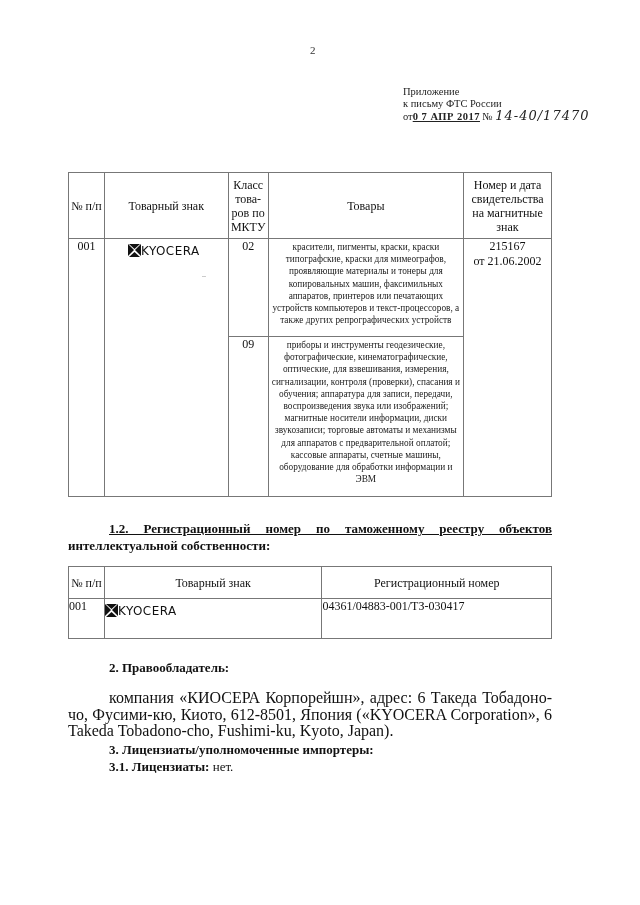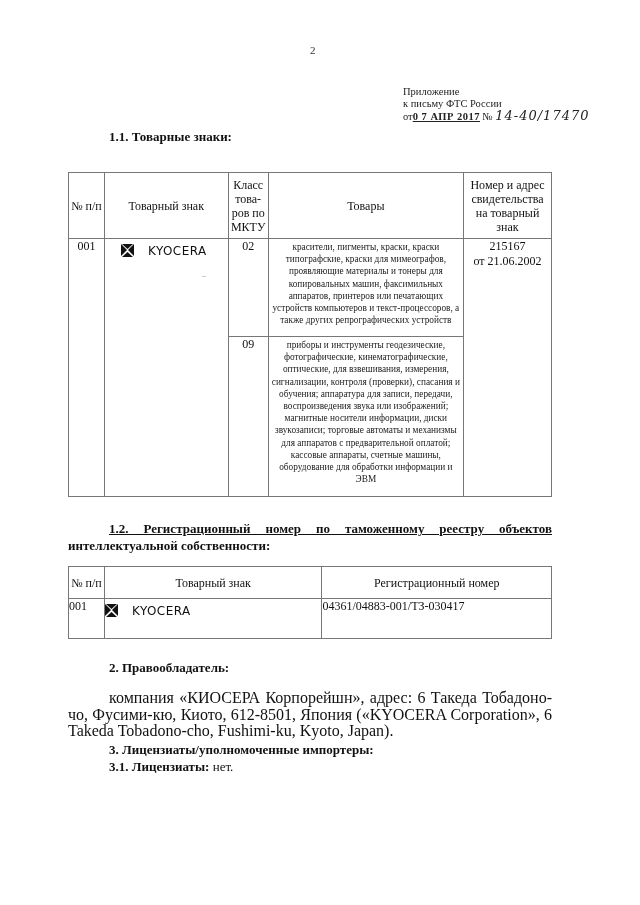--- a/index.html
+++ b/index.html
@@ -11,21 +11,21 @@
   .annex .line3 { white-space: nowrap; }
   .annex .date { font-weight: bold; text-decoration: underline; letter-spacing: 0.5px; }
   .annex .hand { font-family: "DejaVu Serif", serif; font-style: italic; font-size: 13px; color: #222; letter-spacing: 1px; }
   .h1 { left: 109px; top: 128px; font-size: 13px; font-weight: bold; line-height: 17px; }
   table { border-collapse: collapse; position: absolute; }
   td, th { border: 1px solid #777; font-weight: normal; vertical-align: top; padding: 0; }
   #t1 { left: 68px; top: 172px; width: 484px; font-size: 12px; }
   #t1 th { text-align: center; vertical-align: middle; line-height: 14px; }
   #t1 .goods { font-size: 9.3px; line-height: 12.2px; text-align: center; padding: 2px 1px 0 1px; color: #222; }
   #t1 .c { text-align: center; }
-  .logo { display: inline-flex; align-items: center; gap: 14px; }
+  .logo { display: inline-flex; align-items: center; gap: 0; }
   .logo-mark { width: 13px; height: 13px; position: relative; }
   .logo-mark svg { display: block; }
   .logo-text { font-family: "DejaVu Sans", sans-serif; font-size: 13px; letter-spacing: 0.5px; transform: scaleX(0.92); transform-origin: left; }
   .h12 { left: 68px; top: 520px; width: 484px; font-size: 13px; font-weight: bold; line-height: 17px; }
   .h12 .first { text-indent: 41px; text-align: justify; text-align-last: justify; text-decoration: underline; }
   #t2 { left: 68px; top: 566px; width: 484px; font-size: 12px; }
   #t2 th { text-align: center; vertical-align: middle; line-height: 14px; }
   .h2 { left: 109px; top: 660px; font-size: 13px; font-weight: bold; }
   .para { left: 68px; top: 690px; width: 484px; font-size: 16px; line-height: 16.5px; text-align: justify; }
   .para p { margin: 0; text-indent: 41px; }
@@ -42,38 +42,37 @@
   <div>Приложение</div>
   <div>к письму ФТС России</div>
   <div class="line3">
     <span>от</span><span class="date">0 7 АПР 2017</span>
     <span>№</span>
     <span class="hand">14-40/17470</span>
   </div>
 </div>
 
 <div class="abs h1">
-  <div>1.1. Товарные знаки:</div>
 </div>
 
 <table id="t1">
   <colgroup>
     <col style="width:36px">
       <col style="width:124px">
       <col style="width:40px">
       <col style="width:196px">
       <col style="width:88px">
   </colgroup>
   <tbody>
       <tr style="height:66px">
     <th>№ п/п</th>
     <th>Товарный знак</th>
     <th>Класс това-ров по МКТУ</th>
     <th>Товары</th>
-    <th>Номер и адрес свидетельства на товарный знак</th>
+    <th>Номер и дата свидетельства на магнитные знак</th>
   </tr>
   <tr style="height:98px">
     <td rowspan="2" class="c">001</td>
     <td rowspan="2" class="c" style="padding-top:4px">
       <span class="logo">
         <span class="logo-mark">
           <svg width="13" height="13" viewBox="0 0 13 13">
                 <path d="M0 0 L6 6 L0 12 Z" fill="#111"></path>
                 <path d="M13 0 L7 6 L13 12 Z" fill="#111"></path>
                 <path d="M1 0 L12 0 L6.5 5 Z" fill="#111"></path>

